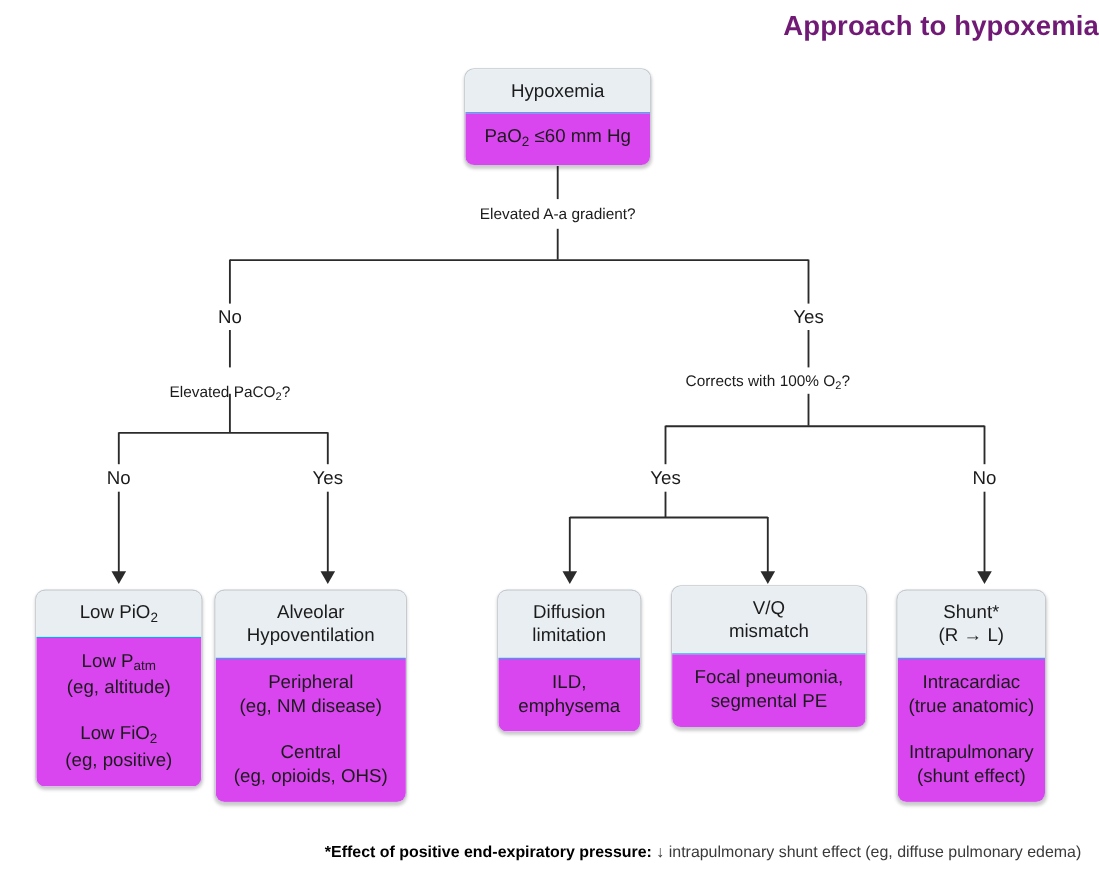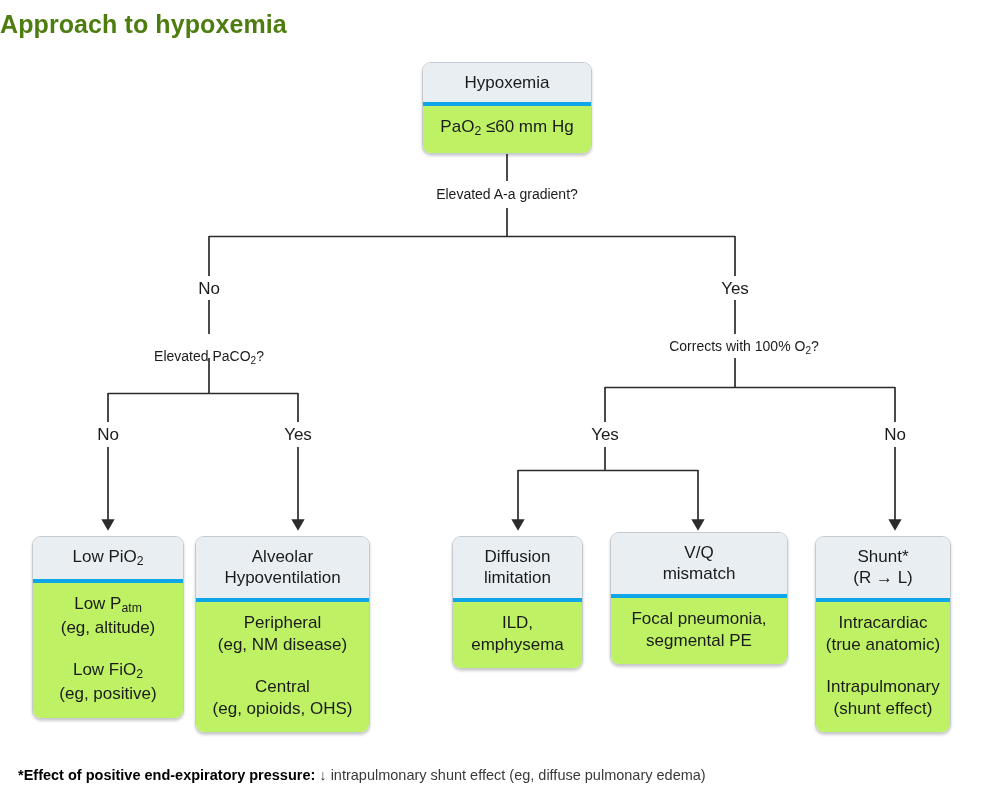--- a/index.html
+++ b/index.html
@@ -20,25 +20,25 @@
     overflow: hidden;
     background: #ffffff;
   }
 
   
   .chart-title {
     position: absolute;
     left: 0;
     top: 10px;
     width: 999px;
-    text-align: left;
+    text-align: right;
     font-size: 25px;
     font-weight: bold;
     letter-spacing: 0.1px;
-    color: #4d7c0f;
+    color: #701a75;
   }
 
   
   #connectors {
     position: absolute;
     left: 0;
     top: 0;
     width: 999px;
     height: 794px;
     pointer-events: none;
@@ -69,29 +69,29 @@
     position: absolute;
     box-sizing: border-box;
     border: 1px solid #c4cacf;
     border-radius: 9px;
     background: #ffffff;
     box-shadow: 0 2px 3px rgba(0,0,0,0.20);
     overflow: hidden;
   }
   .node-head {
     background: #e9eef2;
-    border-bottom: 4px solid #0ea5e9;
+    border-bottom: 1px solid #0ea5e9;
     text-align: center;
     font-size: 17px;
     line-height: 1.25;
     color: #1b1b1b;
     padding: 9px 6px 9px 6px;
   }
   .node-body {
-    background: #bef264;
+    background: #d946ef;
     text-align: center;
     font-size: 17px;
     line-height: 1.3;
     color: #1b1b1b;
     padding: 10px 6px 12px 6px;
   }
   .node-body .grp + .grp { margin-top: 20px; }
   .node-body .grp div { white-space: nowrap; }
 
   sub { font-size: 0.72em; vertical-align: -0.28em; }
@@ -99,20 +99,21 @@
   
   .footnote {
     position: absolute;
     left: 18px;
     top: 766px;
     width: 965px;
     font-size: 14.5px;
     line-height: 1.25;
     color: #2a2a2a;
     white-space: nowrap;
+    text-align: right;
   }
   .footnote b { font-weight: bold; color: #000; }
   .footnote .rest { color: #3a3a3a; }
 </style>
 </head>
 <body>
 
 <div id="canvas">
 
   <div class="chart-title">Approach to hypoxemia</div>
@@ -166,21 +167,21 @@
       <div class="grp">
           <div>PaO<sub>2</sub> ≤60 mm Hg</div>
         </div>
     </div>
   </div>
 
   <div class="decision" style="left:507px; top:186px;">Elevated A-a gradient?</div>
 
   <div class="decision" style="left:209px; top:348px;">Elevated PaCO<sub>2</sub>?</div>
 
-  <div class="decision" style="left:744px; top:338px;">Corrects with 100% O<sub>2</sub>?</div>
+  <div class="decision" style="left:698px; top:338px;">Corrects with 100% O<sub>2</sub>?</div>
 
   <div class="edge-label" style="left:209px; top:279px;">No</div>
   <div class="edge-label" style="left:735px; top:279px;">Yes</div>
 
   <div class="edge-label" style="left:108px; top:425px;">No</div>
   <div class="edge-label" style="left:298px; top:425px;">Yes</div>
 
   <div class="edge-label" style="left:605px; top:425px;">Yes</div>
   <div class="edge-label" style="left:895px; top:425px;">No</div>
 

